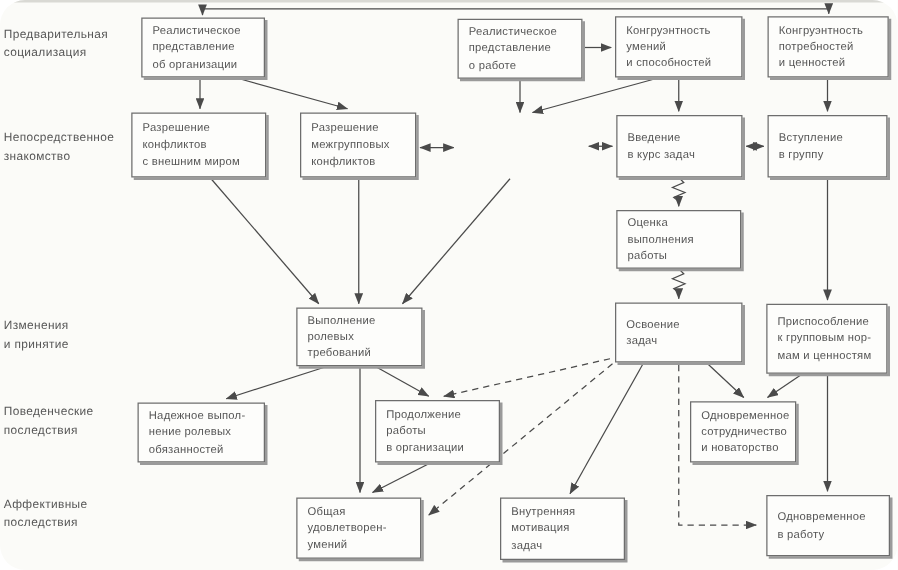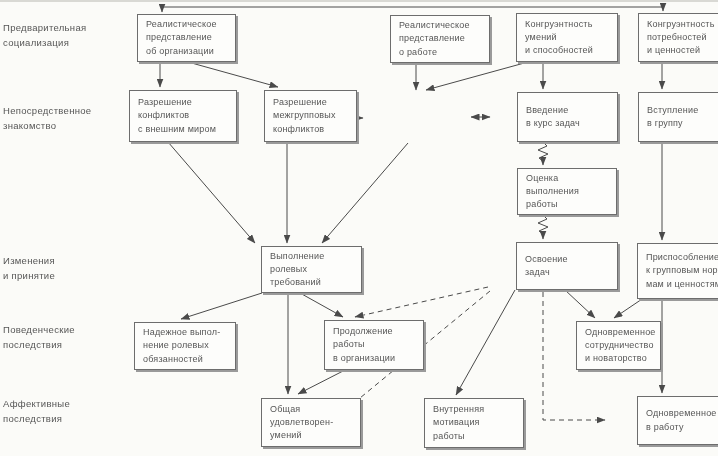--- a/index.html
+++ b/index.html
@@ -12,20 +12,21 @@
   html,body{margin:0;padding:0;}
   body{
     background:#ffffff;
     font-family:"Liberation Sans","DejaVu Sans",sans-serif;
   }
   .canvas{
     position:relative;
     width:718px;height:456px;
     background:var(--bg);
     overflow:hidden;
+    border-radius:20px;
   }
   .scan-edge{
     position:absolute;left:0;top:0;width:718px;height:2px;
     background:#d9d9d4;
   }
   svg.connectors{
     position:absolute;left:0;top:0;
     pointer-events:none;
   }
   svg.connectors path{
@@ -44,21 +45,20 @@
     border:1px solid var(--box-border);
     box-shadow:2px 2px 0 var(--box-shadow);
     display:flex;
     align-items:center;
     padding:2px 3px 2px 8px;
     font-size:9px;
     line-height:1.45;
     letter-spacing:.2px;
     color:var(--text-color);
     white-space:pre-line;
-    margin-left:24px;
   }
   .rowlabel{
     position:absolute;
     font-size:9.5px;
     line-height:1.6;
     letter-spacing:.3px;
     color:var(--text-color);
     white-space:pre-line;
   }
 </style>
@@ -171,17 +171,17 @@
 в организации</div>
   <div class="node" style="left:552px;top:321px;width:85px;height:49px">Одновременное
 сотрудничество
 и новаторство</div>
 
   <div class="node" style="left:237px;top:398px;width:100px;height:49px">Общая
 удовлетворен-
 умений</div>
   <div class="node" style="left:400px;top:398px;width:100px;height:50px">Внутренняя
 мотивация
-работы</div>
+задач</div>
   <div class="node" style="left:613px;top:396px;width:99px;height:49px">Одновременное
 в работу</div>
 
 </div>
 
 </body></html>

